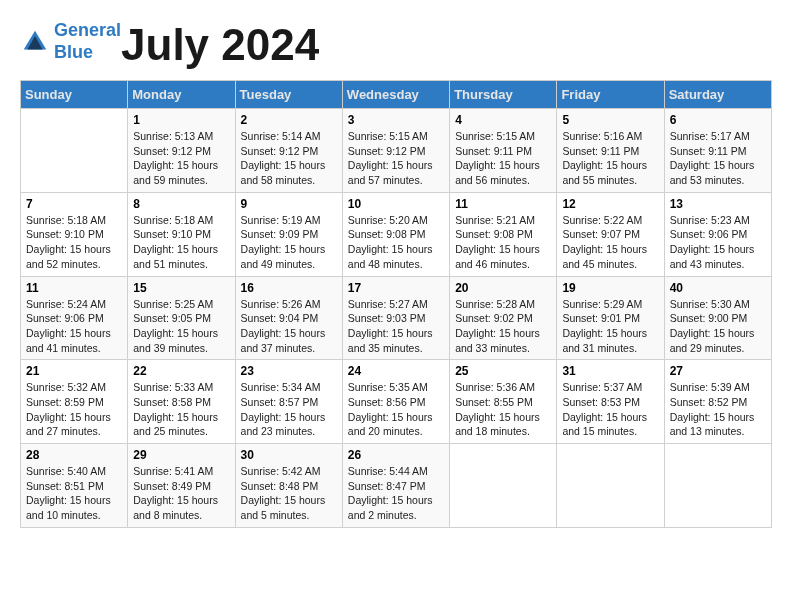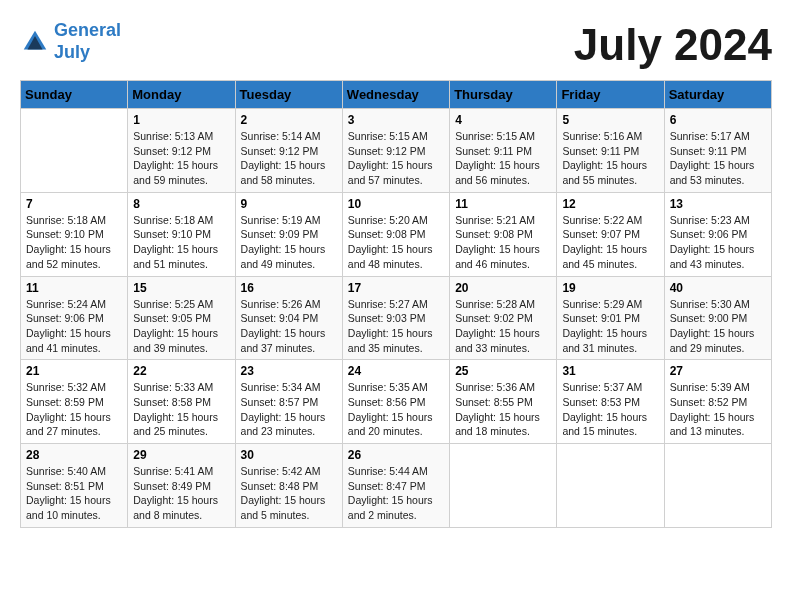--- a/index.html
+++ b/index.html
@@ -5,21 +5,20 @@
     * { box-sizing: border-box; margin: 0; padding: 0; }
     body {
       font-family: Arial, sans-serif;
       background: #fff;
       width: 792px;
       min-height: 612px;
       padding: 20px;
     }
     .header {
       display: flex;
-      justify-content: space-between;
       align-items: flex-start;
       margin-bottom: 10px;
     }
     .logo {
       display: flex;
       align-items: center;
     }
     .logo-text {
       font-size: 18px;
       font-weight: bold;
@@ -46,21 +45,21 @@
       font-size: 16px;
       color: #333;
     }
     table {
       width: 100%;
       border-collapse: collapse;
       font-size: 11px;
     }
     thead tr th {
       background-color: #2e7bc4;
-      color: #000000;
+      color: #e5e5e5;
       padding: 6px 4px;
       text-align: left;
       font-size: 13px;
       font-weight: bold;
       border: 1px solid #ccc;
     }
     td {
       border: 1px solid #d0d0d0;
       vertical-align: top;
       padding: 4px 5px;
@@ -91,21 +90,21 @@
 <body>
 
 <div class="header">
   <div class="logo">
     <svg class="logo-icon" viewBox="0 0 40 40">
       <polygon points="20,5 35,30 5,30" fill="#2e7bc4"></polygon>
       <polygon points="20,12 30,30 10,30" fill="#1a3a5c"></polygon>
     </svg>
     <div class="logo-text">
       <div><span>General</span></div>
-      <div><span style="color:#2e7bc4;">July</span></div>
+      <div><span style="color:#2e7bc4;">Blue</span></div>
     </div>
   </div>
   <div class="title-block">
     <div class="month-title">July 2024</div>
   </div>
 </div>
 
 <table>
   <thead>
     <tr>

